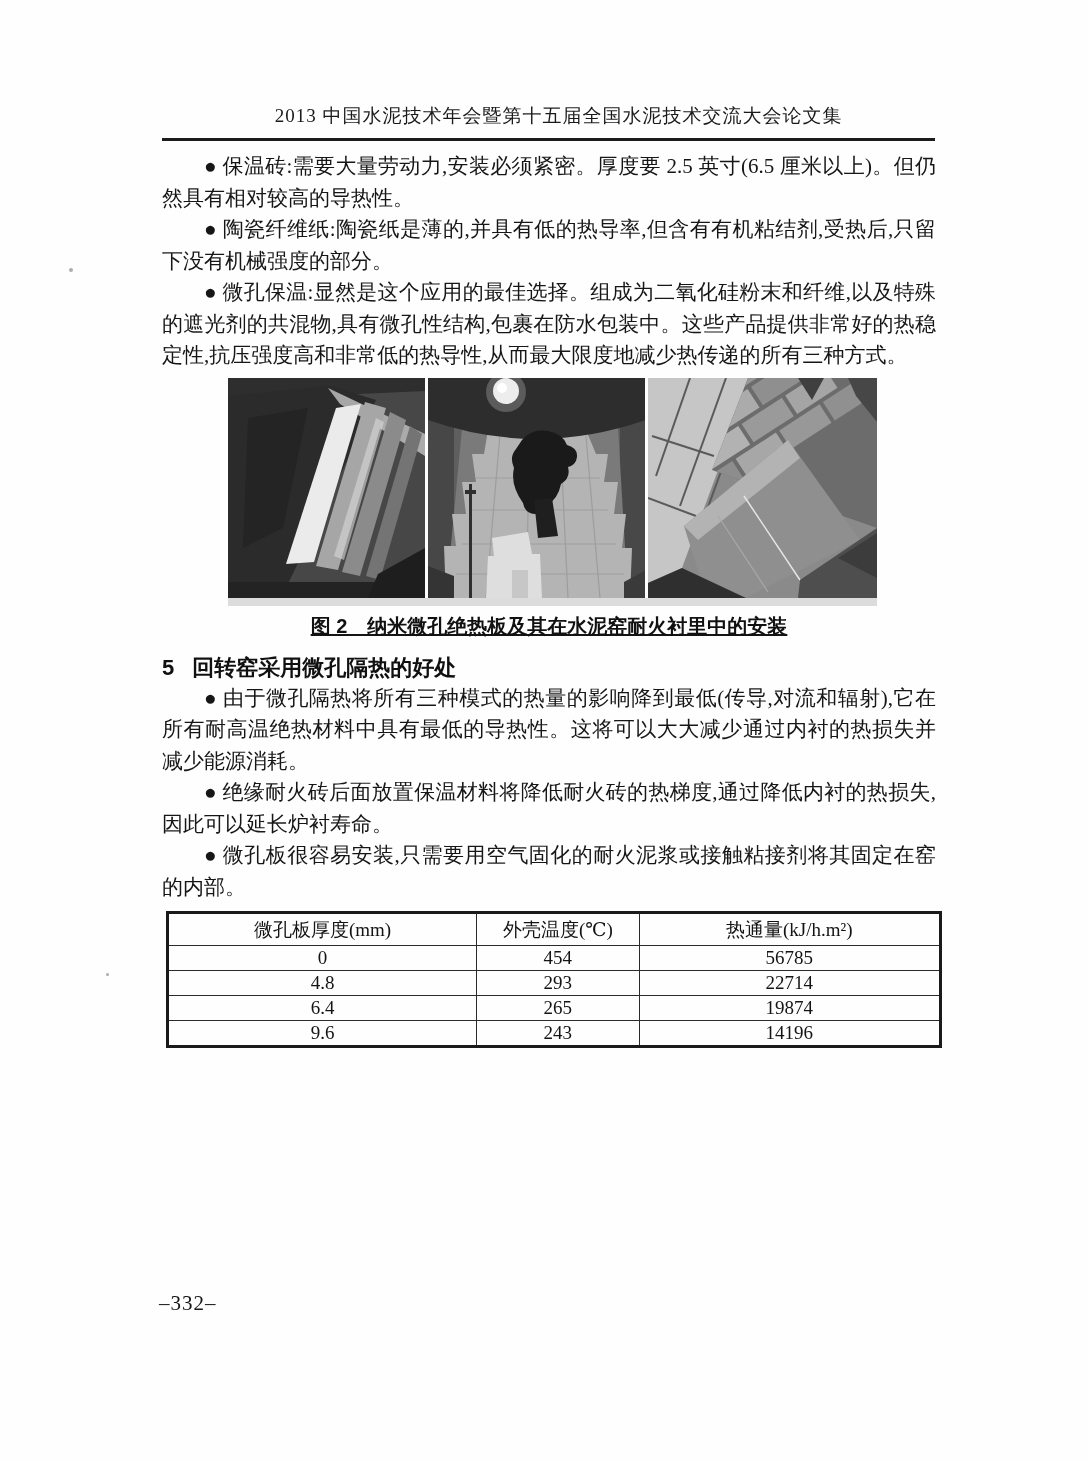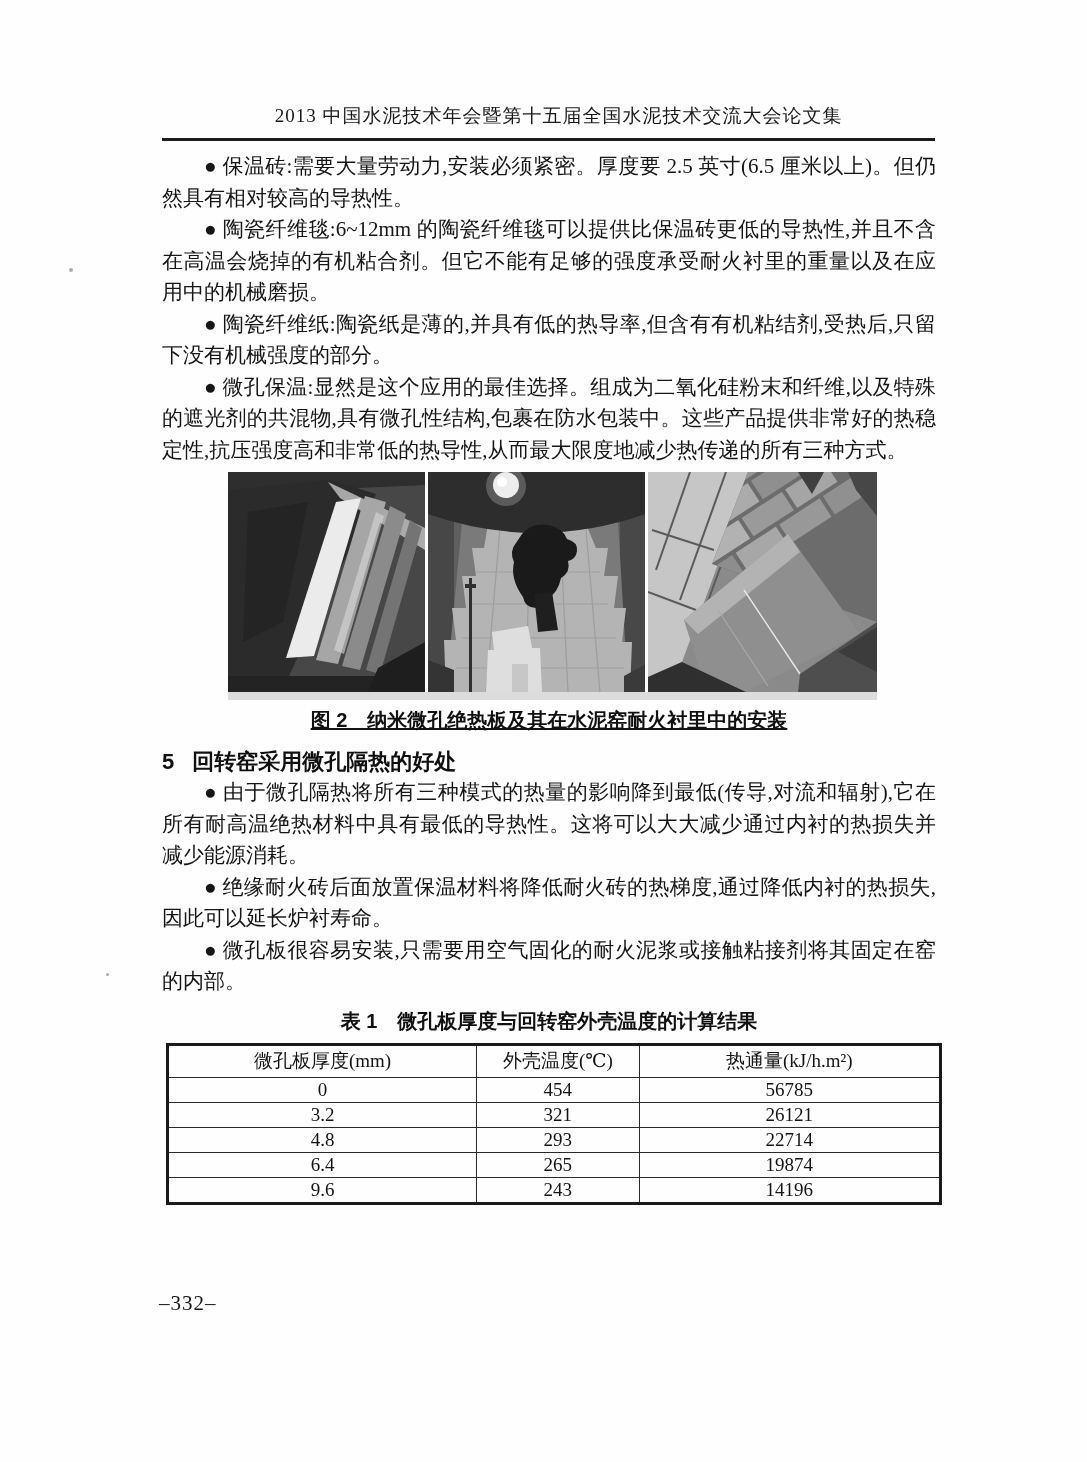--- a/index.html
+++ b/index.html
@@ -114,21 +114,20 @@
 
   <div class="header-title">2013 中国水泥技术年会暨第十五届全国水泥技术交流大会论文集</div>
   <div class="header-rule"></div>
 
   <div class="speck speck-1"></div>
   <div class="speck speck-2"></div>
 
   <div class="content">
 
     <p class="para">● 保温砖:需要大量劳动力,安装必须紧密。厚度要 2.5 英寸(6.5 厘米以上)。但仍然具有相对较高的导热性。</p>
-    <p class="para">● 陶瓷纤维毯:6~12mm 的陶瓷纤维毯可以提供比保温砖更低的导热性,并且不含在高温会烧掉的有机粘合剂。但它不能有足够的强度承受耐火衬里的重量以及在应用中的机械磨损。</p>
     <p class="para">● 陶瓷纤维纸:陶瓷纸是薄的,并具有低的热导率,但含有有机粘结剂,受热后,只留下没有机械强度的部分。</p>
     <p class="para">● 微孔保温:显然是这个应用的最佳选择。组成为二氧化硅粉末和纤维,以及特殊的遮光剂的共混物,具有微孔性结构,包裹在防水包装中。这些产品提供非常好的热稳定性,抗压强度高和非常低的热导性,从而最大限度地减少热传递的所有三种方式。</p>
 
     <div class="figure-block">
       <div class="photos-row">
 
         <div class="photo">
           <svg width="197" height="220" viewBox="0 0 197 220">
             <rect width="197" height="220" fill="#474747"></rect>
             <polygon points="0,0 197,0 197,13 0,22" fill="#2e2e2e"></polygon>
@@ -227,21 +226,20 @@
       </div>
       <div class="fig-caption">图 2　纳米微孔绝热板及其在水泥窑耐火衬里中的安装</div>
     </div>
 
     <h2 class="section-heading"><span class="sec-num">5</span><span>回转窑采用微孔隔热的好处</span></h2>
 
     <p class="para">● 由于微孔隔热将所有三种模式的热量的影响降到最低(传导,对流和辐射),它在所有耐高温绝热材料中具有最低的导热性。这将可以大大减少通过内衬的热损失并减少能源消耗。</p>
     <p class="para">● 绝缘耐火砖后面放置保温材料将降低耐火砖的热梯度,通过降低内衬的热损失,因此可以延长炉衬寿命。</p>
     <p class="para">● 微孔板很容易安装,只需要用空气固化的耐火泥浆或接触粘接剂将其固定在窑的内部。</p>
 
-    <div class="table-title">表 1　微孔板厚度与回转窑外壳温度的计算结果</div>
 
     <table class="data-table">
       <colgroup>
           <col class="c1">
           <col class="c2">
           <col class="c3">
         </colgroup>
       <thead>
         <tr>
           <th>微孔板厚度(mm)</th>
@@ -249,25 +247,20 @@
           <th>热通量(kJ/h.m²)</th>
         </tr>
       </thead>
       <tbody>
         <tr>
           <td>0</td>
           <td>454</td>
           <td>56785</td>
         </tr>
         <tr>
-          <td>3.2</td>
-          <td>321</td>
-          <td>26121</td>
-        </tr>
-        <tr>
           <td>4.8</td>
           <td>293</td>
           <td>22714</td>
         </tr>
         <tr>
           <td>6.4</td>
           <td>265</td>
           <td>19874</td>
         </tr>
         <tr>

